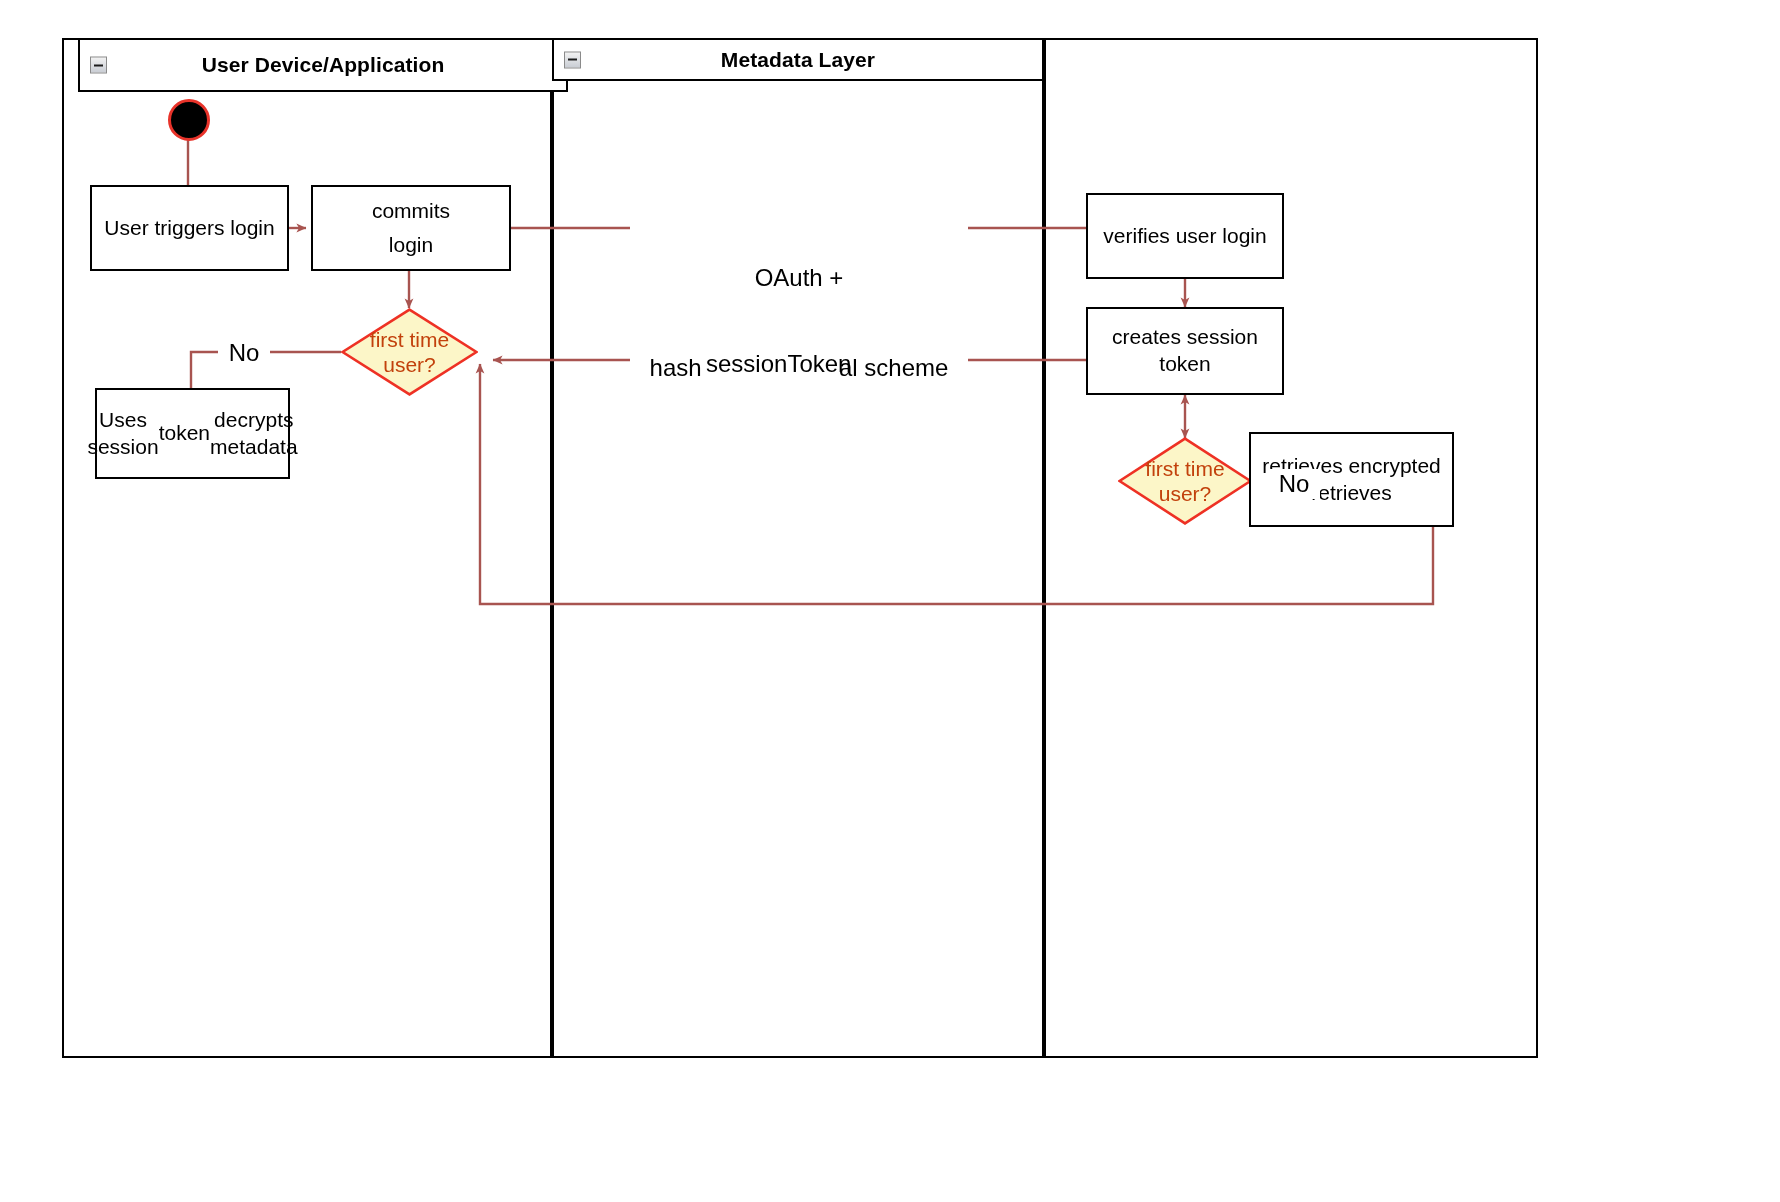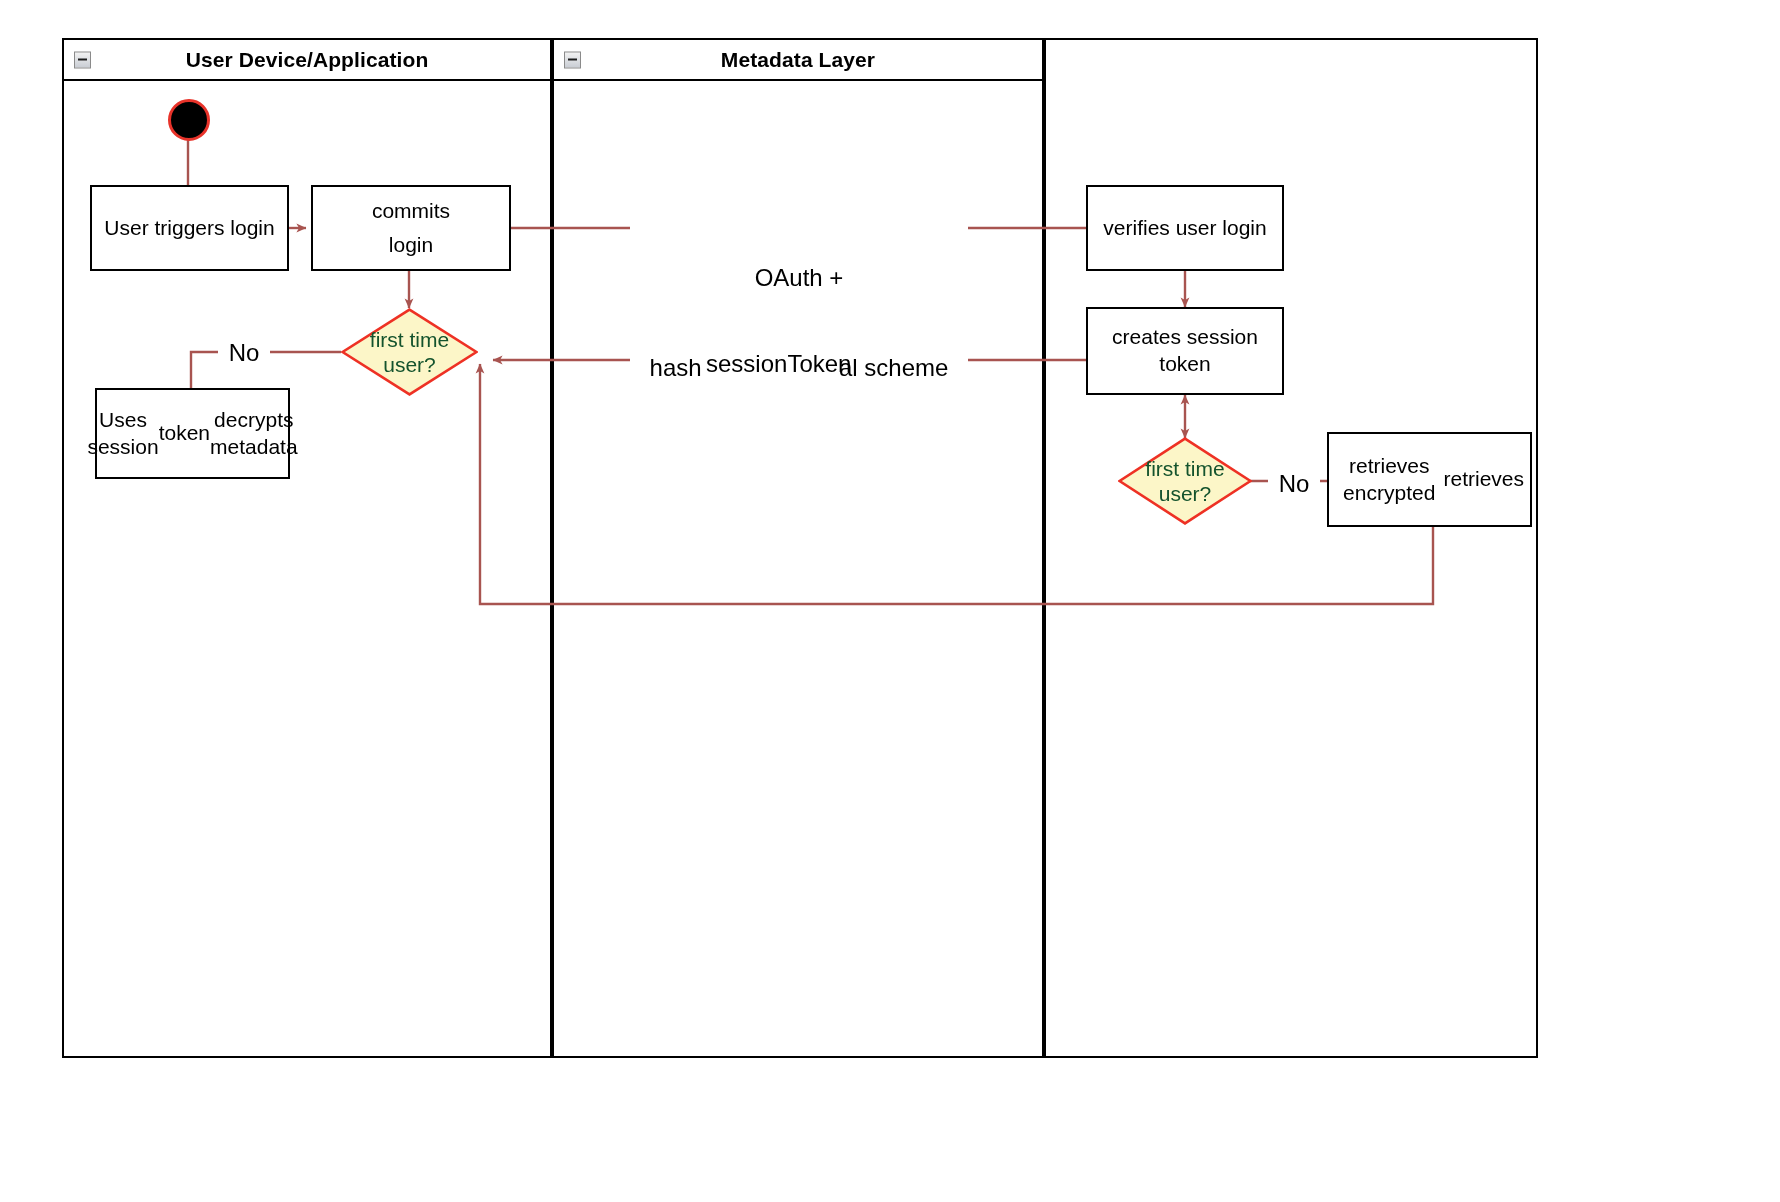--- a/index.html
+++ b/index.html
@@ -96,21 +96,21 @@
     position: absolute;
     left: 0; top: 0;
     width: 100%; height: 100%;
     display: flex;
     flex-direction: column;
     align-items: center;
     justify-content: center;
     text-align: center;
     font-size: 21px;
     line-height: 1.2;
-    color: #14532d;
+    color: #c2410c;
     pointer-events: none;
   }
 
   
   .edge-label {
     position: absolute;
     font-size: 24px;
     line-height: 1.25;
     color: #000000;
     background: #ffffff;
@@ -131,21 +131,21 @@
 </style>
 </head>
 <body>
 
 <div id="canvas">
 
   <div class="lane" style="left:62px; top:38px; width:490px; height:1020px;"></div>
   <div class="lane" style="left:552px; top:38px; width:492px; height:1020px;"></div>
   <div class="lane" style="left:1044px; top:38px; width:494px; height:1020px;"></div>
 
-  <div class="lane-header" style="left:62px; top:38px; width:490px; height:43px;">
+  <div class="lane-header" style="left:78px; top:38px; width:490px; height:54px;">
     <span class="collapse-box"></span>
     <span class="lane-title">User Device/Application</span>
   </div>
   <div class="lane-header" style="left:552px; top:38px; width:492px; height:43px;align-items:center;">
     <span class="collapse-box"></span>
     <span class="lane-title">Metadata Layer</span>
   </div>
 
   <svg id="edges" viewBox="0 0 1780 1202" xmlns="http://www.w3.org/2000/svg">
     <defs>
@@ -201,40 +201,40 @@
       <span>user?</span>
     </div>
   </div>
 
   <div class="node" style="left:95px; top:388px; width:195px; height:91px; flex-direction:row;">
     <span>Uses session</span>
     <span>token</span>
     <span>decrypts metadata</span>
   </div>
 
-  <div class="node" style="left:1086px; top:185px; width:198px; height:86px;align-items:center;">
+  <div class="node" style="left:1086px; top:193px; width:198px; height:86px;align-items:center;">
     <span>verifies user login</span>
   </div>
 
   <div class="node" style="left:1086px; top:307px; width:198px; height:88px; flex-direction:column;">
     <span>creates session</span>
     <span>token</span>
   </div>
 
   <div class="diamond-wrap" style="left:1118px; top:437px; width:134px; height:88px;">
     <svg width="134" height="88" viewBox="0 0 134 88" xmlns="http://www.w3.org/2000/svg">
       <polygon points="67,1.6 132.4,44 67,86.4 1.6,44" fill="#fcf6c8" stroke="#ee3124" stroke-width="2.6"></polygon>
     </svg>
     <div class="diamond-label">
       <span>first time</span>
       <span>user?</span>
     </div>
   </div>
 
-  <div class="node" style="left:1327px; top:432px; width:205px; height:95px; flex-direction:row;justify-content:center;">
+  <div class="node" style="left:1249px; top:432px; width:205px; height:95px; flex-direction:column;justify-content:center;">
     <span>retrieves encrypted</span>
     <span>retrieves</span>
   </div>
 
   <div class="edge-label" style="left:630px; top:203px; width:330px;">
     <div>OAuth +</div>
     <div>hash commit reveal scheme</div>
   </div>
 
   <div class="edge-label" style="left:702px; top:349px; width:130px;">sessionToken</div>

